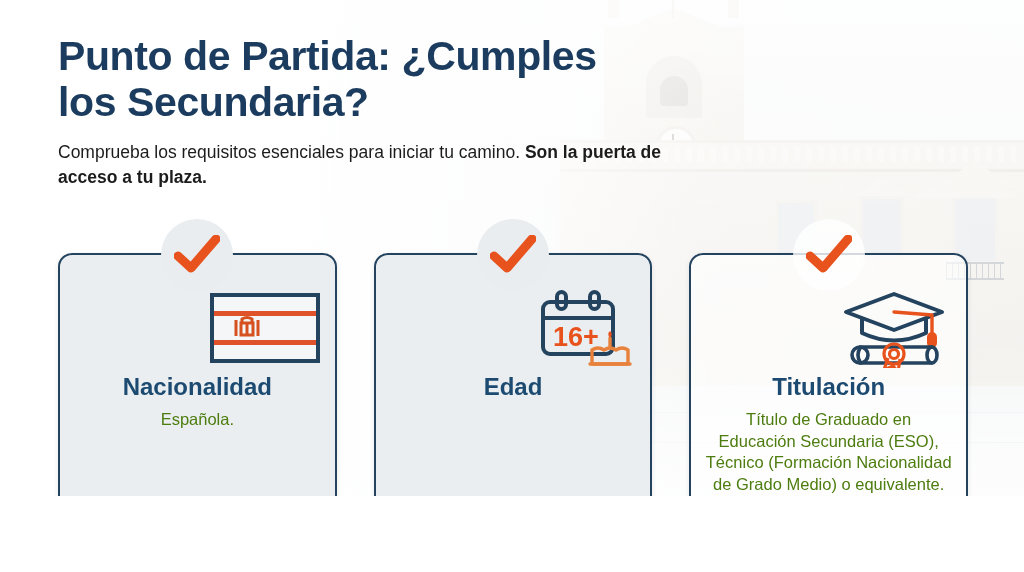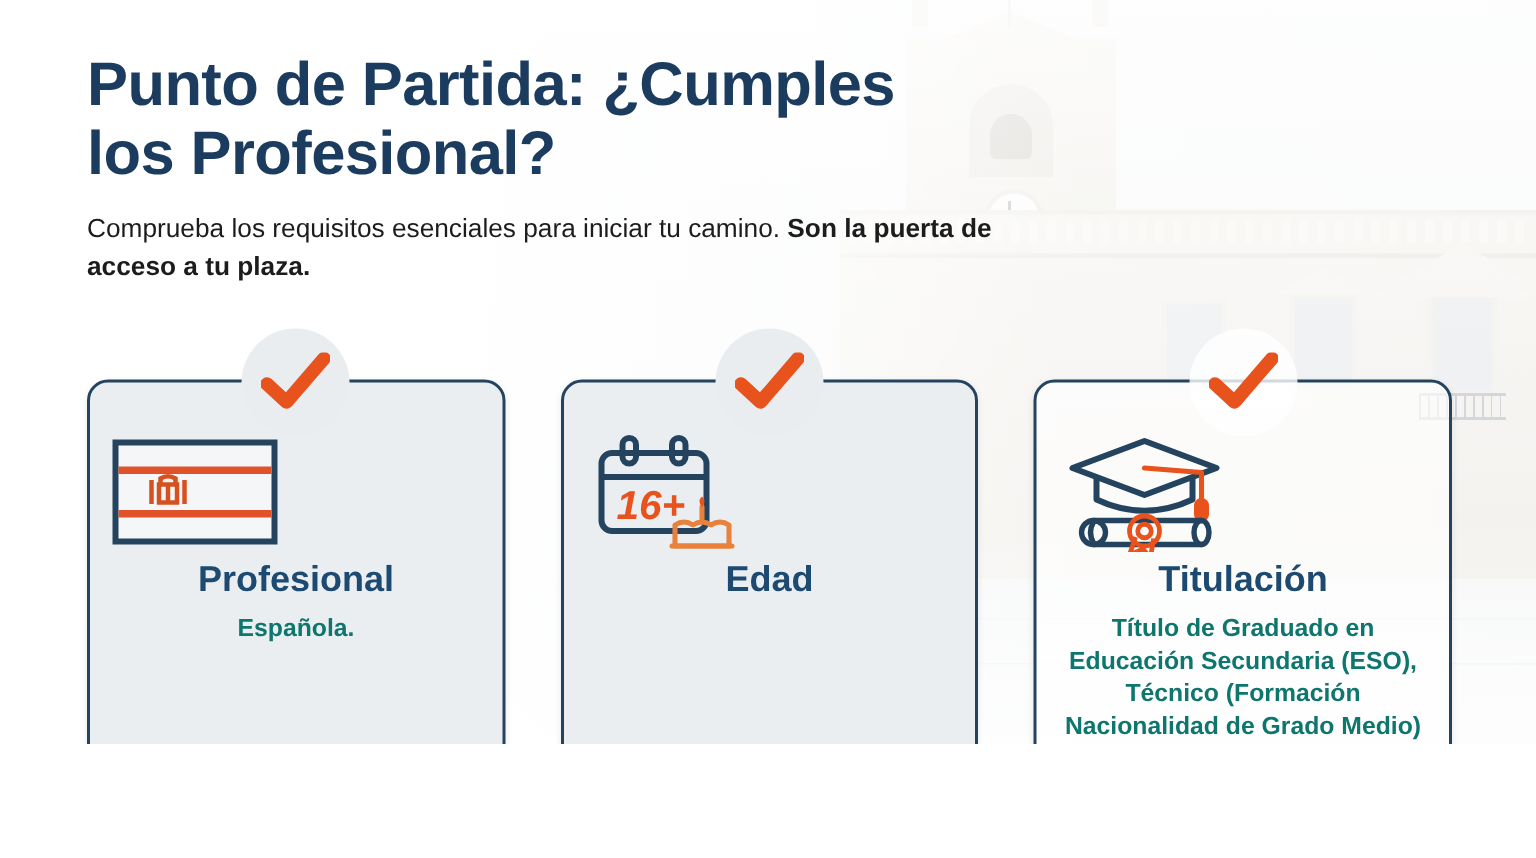--- a/index.html
+++ b/index.html
@@ -266,37 +266,35 @@
   }
   .card.translucent .check-badge {
     background: rgba(255,255,255,0.80);
   }
   .check-badge svg { display: block; }
 
   .card-icon {
     height: 78px;
     display: flex;
     align-items: center;
-    justify-content: flex-start;
+    justify-content: flex-end;
     margin-bottom: 6px;
-    font-style: italic;
   }
   .card-title {
     margin: 0;
     font-size: 24px;
     font-weight: bold;
     color: #1d4a70;
     line-height: 1.15;
   }
   .card-desc {
     margin: 8px 0 0 0;
     font-size: 16.5px;
     line-height: 1.33;
-    color: #0f766e;
-    font-weight: bold;
+    color: #4d7c0f;
   }
 </style>
 </head>
 <body>
 
 <div class="stage">
 
   <div class="bg-photo">
     <div class="bg-sky"></div>
 
@@ -375,21 +373,21 @@
       <div class="plaza-line" style="left:0; right:0; top:56px;"></div>
     </div>
 
     <div class="bg-wash"></div>
     <div class="bg-wash2"></div>
   </div>
 
   <div class="header">
     <h1 class="title">
       <span>Punto de Partida: ¿Cumples</span><br>
-      <span>los Profesional?</span>
+      <span>los Secundaria?</span>
     </h1>
     <p class="subtitle"><span>Comprueba los requisitos esenciales para iniciar tu camino. </span><b>Son la puerta de acceso a tu plaza.</b></p>
   </div>
 
   <div class="cards">
 
     <div class="card">
       <div class="check-badge">
         <svg width="46" height="40" viewBox="0 0 46 40">
           <path d="M4 21 L17 33 L42 4" fill="none" stroke="#e8521c" stroke-width="9" stroke-linecap="round" stroke-linejoin="round"></path>
@@ -406,21 +404,21 @@
             <path d="M49 28 L49 44"></path>
           </g>
           <g fill="none" stroke="#d6511f" stroke-width="3">
             <rect x="32" y="31" width="12" height="12"></rect>
             <path d="M33 31 L33 27 Q38 24 43 27 L43 31"></path>
             <path d="M38 31 L38 43"></path>
           </g>
         </svg>
       </div>
 
-      <h2 class="card-title">Profesional</h2>
+      <h2 class="card-title">Nacionalidad</h2>
       <p class="card-desc">Española.</p>
     </div>
 
     <div class="card">
       <div class="check-badge">
         <svg width="46" height="40" viewBox="0 0 46 40">
           <path d="M4 21 L17 33 L42 4" fill="none" stroke="#e8521c" stroke-width="9" stroke-linecap="round" stroke-linejoin="round"></path>
         </svg>
       </div>
 

